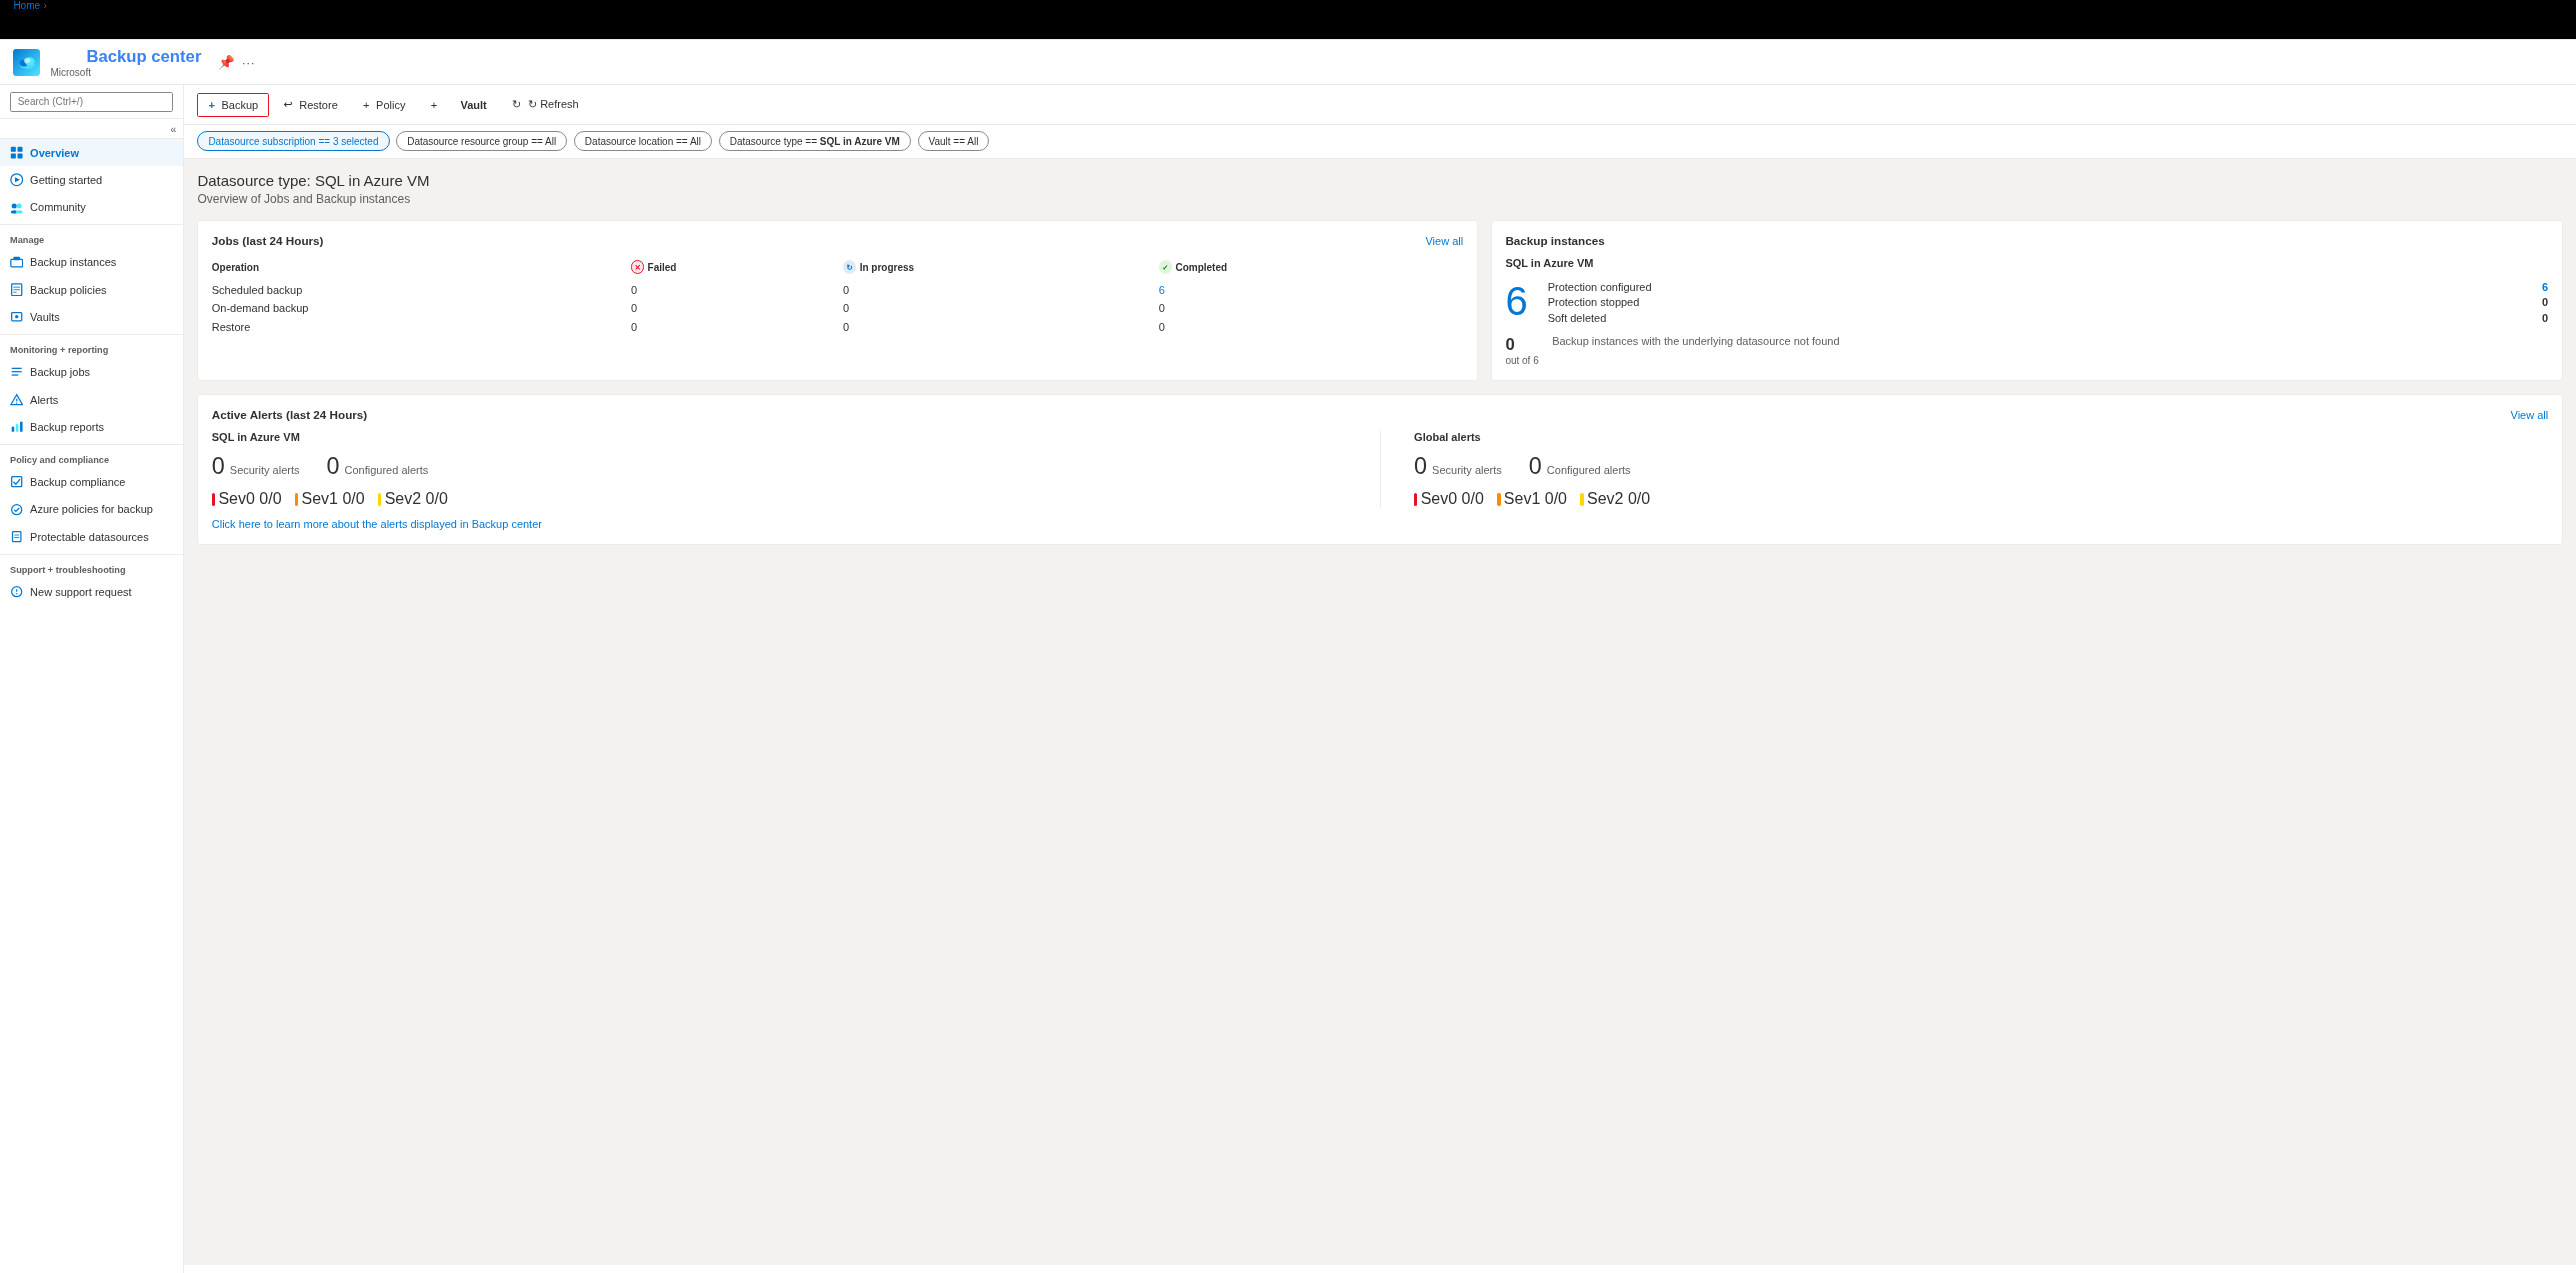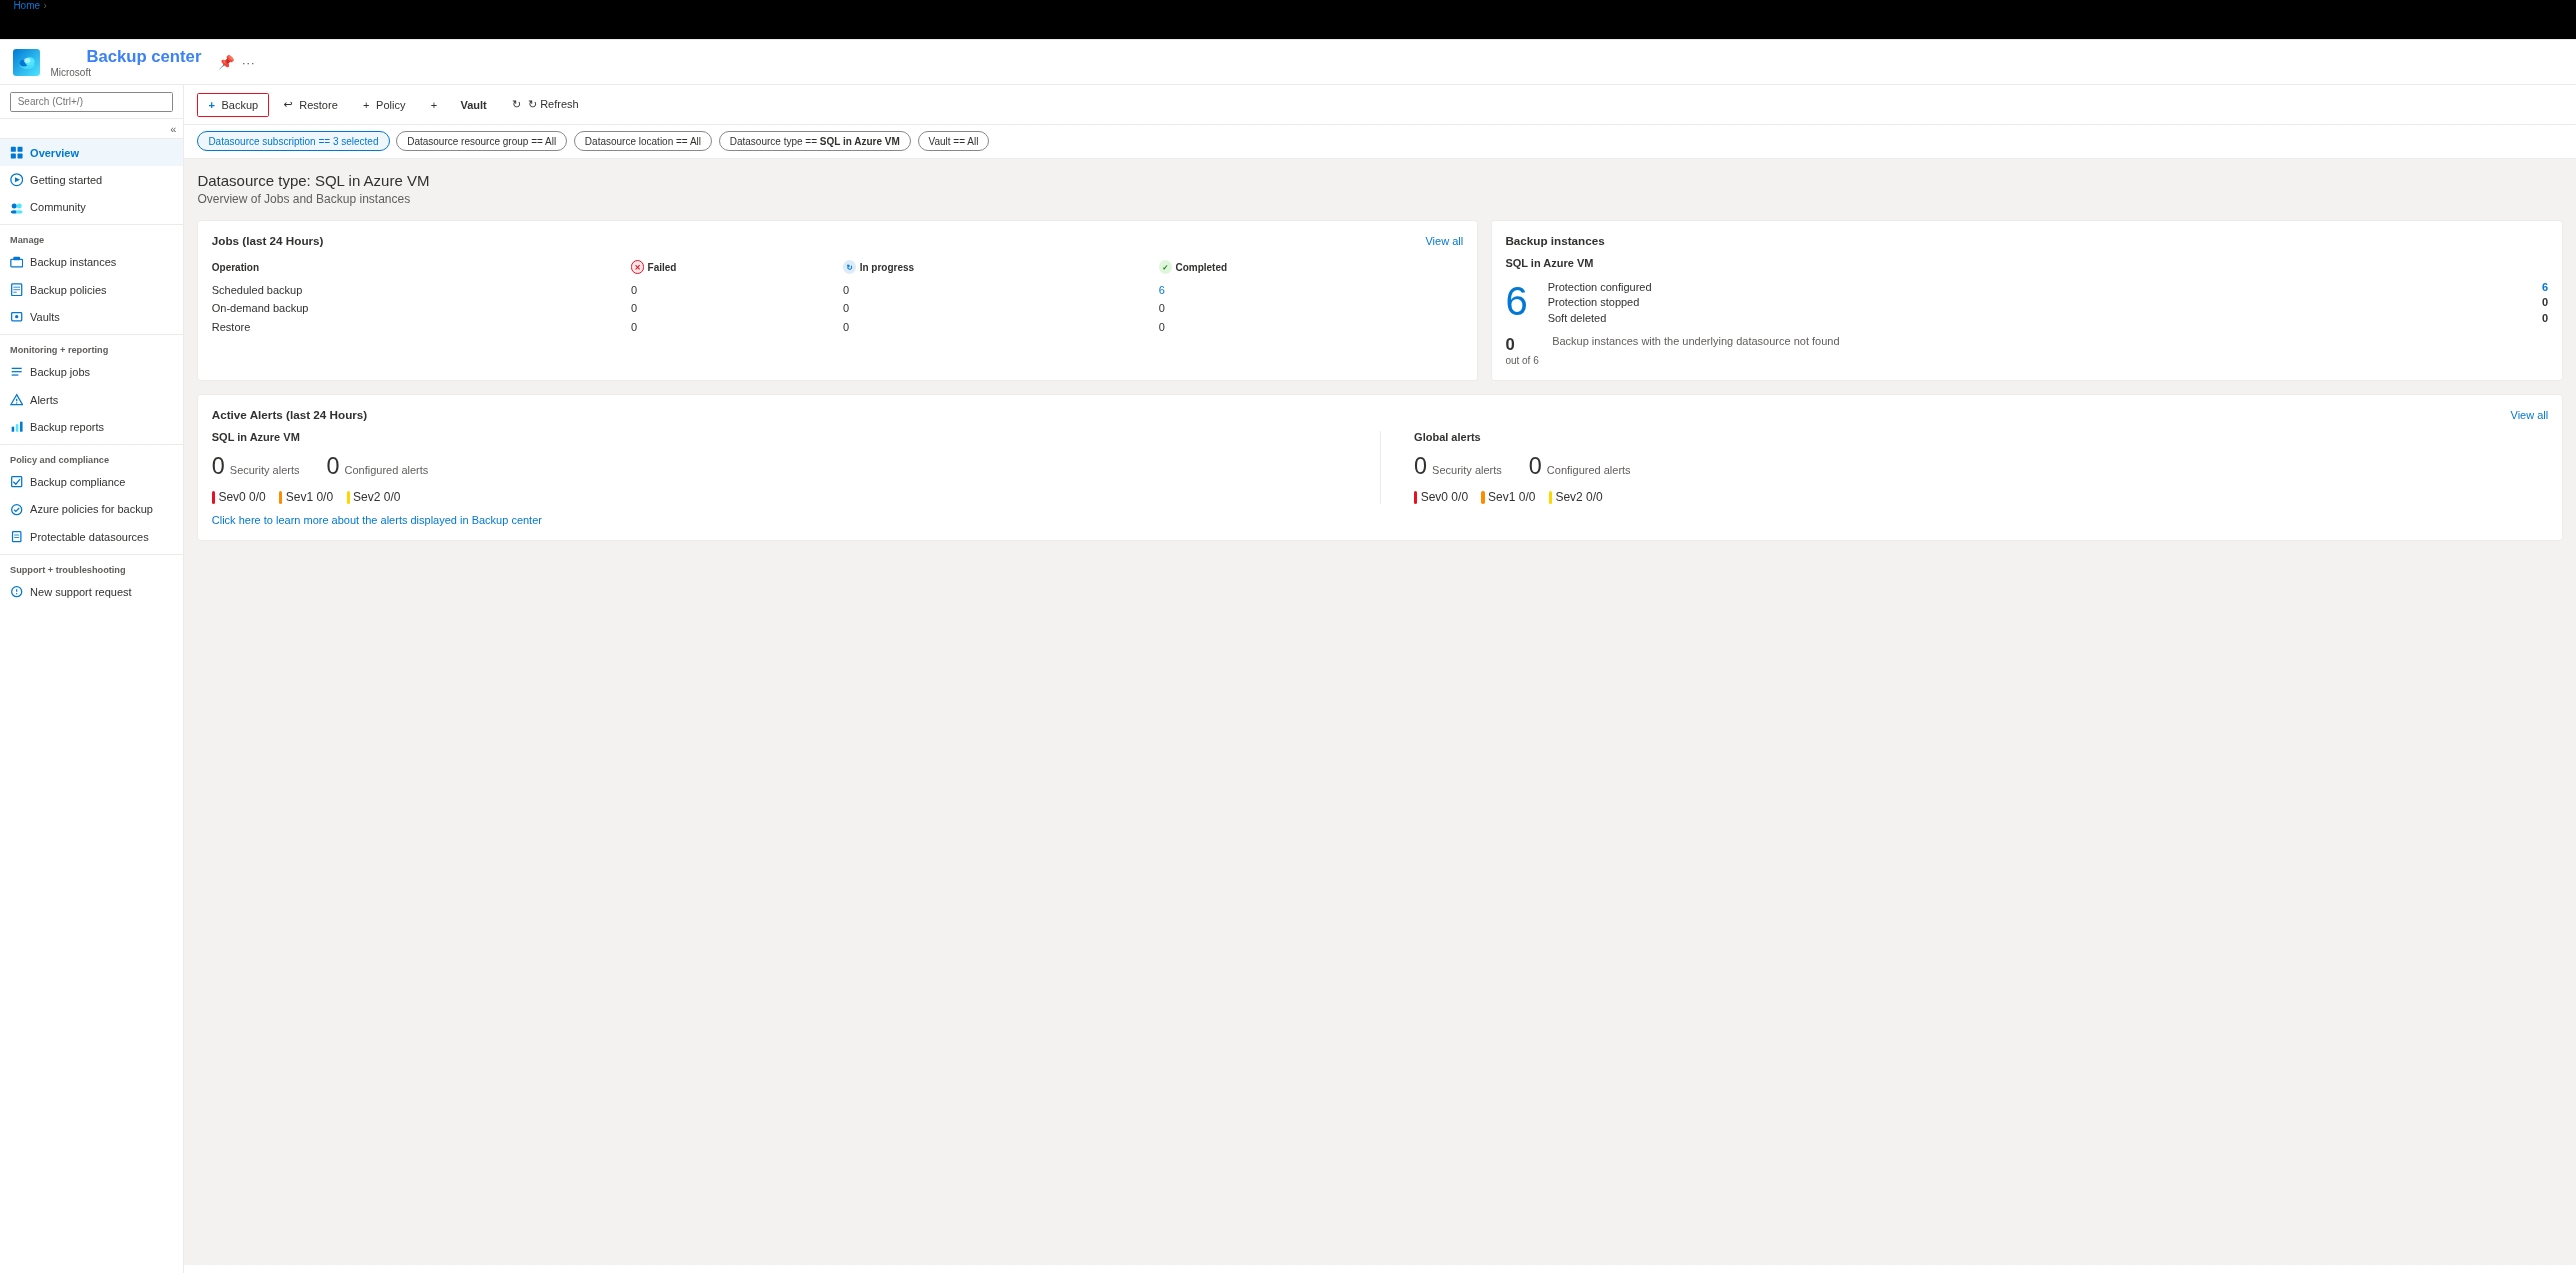--- a/index.html
+++ b/index.html
@@ -83,21 +83,21 @@
     
     .alerts-card { background: #fff; border: 0.8px solid #edebe9; border-radius: 3.3px; padding: 13.4px; }
     .alerts-sections { display: flex; gap: 27px; }
     .alerts-section { flex: 1; }
     .alerts-section h4 { font-size: 11px; font-weight: 600; margin-bottom: 10px; }
     .alerts-counts { display: flex; gap: 27px; margin-bottom: 10px; }
     .alert-count-item { display: flex; align-items: baseline; gap: 5px; }
     .alert-count-num { font-size: 23.4px; font-weight: 300; }
     .alert-count-label { font-size: 11px; color: #605e5c; }
     .sev-bar { display: flex; align-items: center; gap: 13.4px; flex-wrap: wrap; }
-    .sev-item { display: flex; align-items: center; gap: 3.3px; font-size: 12px; }
+    .sev-item { display: flex; align-items: center; gap: 3.3px; font-size: 16px; }
     .sev-color { width: 3.3px; height: 13.4px; border-radius: 1.7px; }
     .sev0-color { background: #e81123; }
     .sev1-color { background: #ff8c00; }
     .sev2-color { background: #ffd700; }
     .alerts-link { color: #0078d4; text-decoration: none; font-size: 11px; margin-top: 10px; display: inline-block; cursor: pointer; }
     .divider-v { width: 0.8px; background: #edebe9; margin: 0 6.7px; }
 
     
     .bi-inner { display: flex; gap: 20px; align-items: flex-start; }
   </style>

